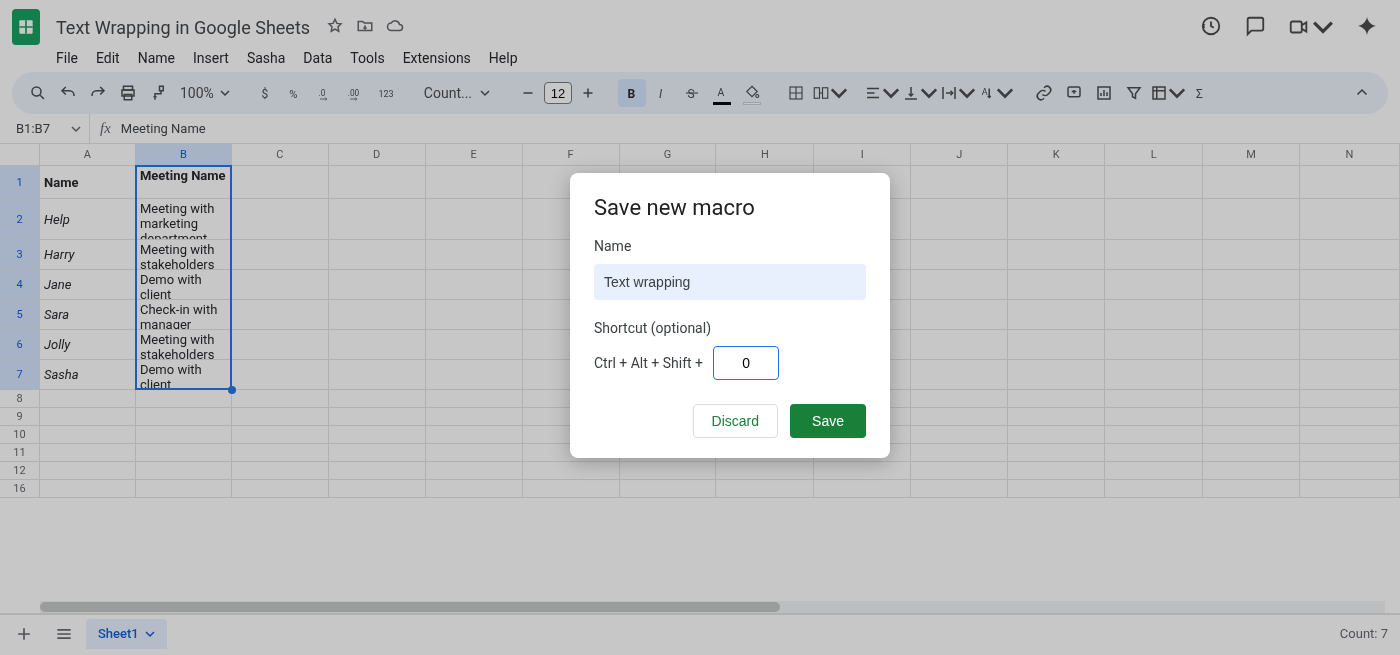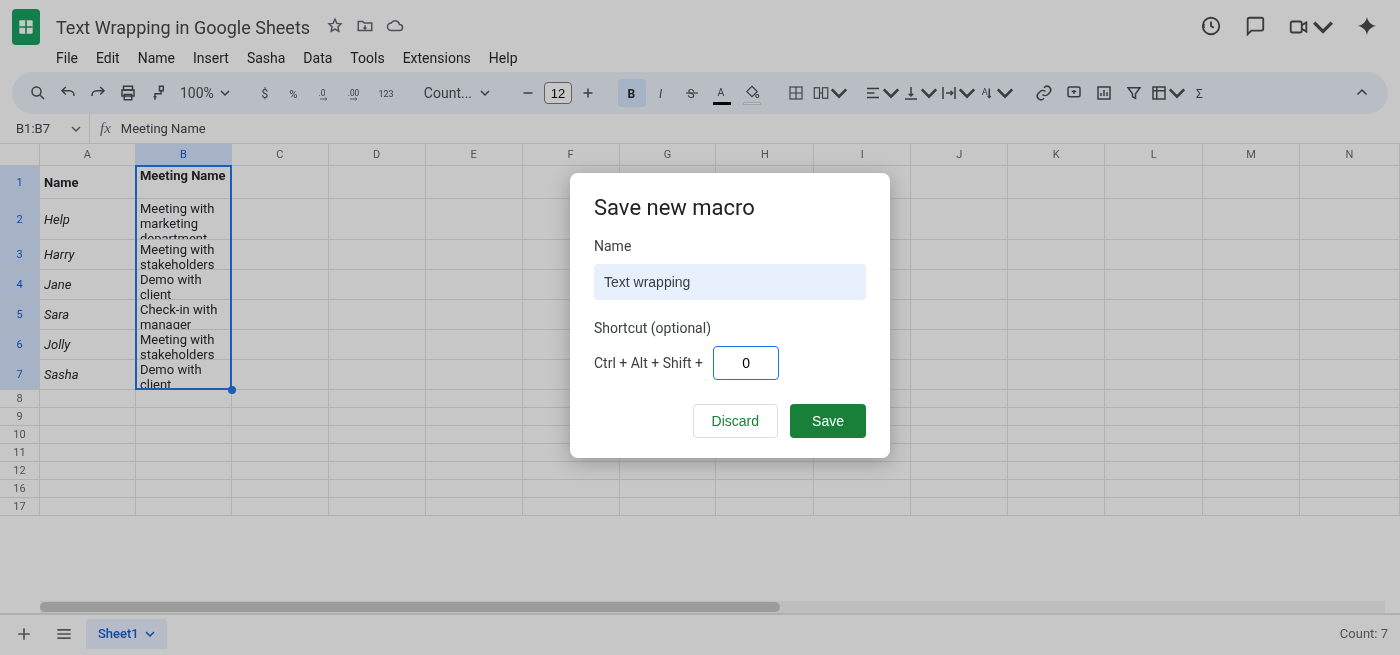--- a/index.html
+++ b/index.html
@@ -685,37 +685,20 @@
         <div class="cell" style="width: 97px;"></div>
         <div class="cell" style="width: 97px;"></div>
         <div class="cell" style="width: 98px;"></div>
         <div class="cell" style="width: 97px;"></div>
         <div class="cell" style="width: 97px;"></div>
         <div class="cell" style="width: 97px;"></div>
         <div class="cell" style="width: 98px;"></div>
         <div class="cell" style="width: 97px;"></div>
         <div class="cell" style="width: 100px;"></div>
       </div>
-      <div class="row" style="height: 18px;">
-        <div class="rowh">17</div>
-        <div class="cell" style="width: 96px;"></div>
-        <div class="cell" style="width: 96px;"></div>
-        <div class="cell" style="width: 97px;"></div>
-        <div class="cell" style="width: 97px;"></div>
-        <div class="cell" style="width: 97px;"></div>
-        <div class="cell" style="width: 97px;"></div>
-        <div class="cell" style="width: 97px;"></div>
-        <div class="cell" style="width: 98px;"></div>
-        <div class="cell" style="width: 97px;"></div>
-        <div class="cell" style="width: 97px;"></div>
-        <div class="cell" style="width: 97px;"></div>
-        <div class="cell" style="width: 98px;"></div>
-        <div class="cell" style="width: 97px;"></div>
-        <div class="cell" style="width: 100px;"></div>
-      </div>
     </div>
   <div id="sel-border" class="sel-border" style="left: 135px; top: 21px; width: 97px; height: 225px;"></div>
   <div id="sel-handle" class="sel-handle" style="left: 228px; top: 242px;"></div>
   <div class="hscroll">
       <div class="hscroll-thumb"></div>
     </div>
 </div>
 
 <div class="sheetbar">
   <div class="sb-btn">

